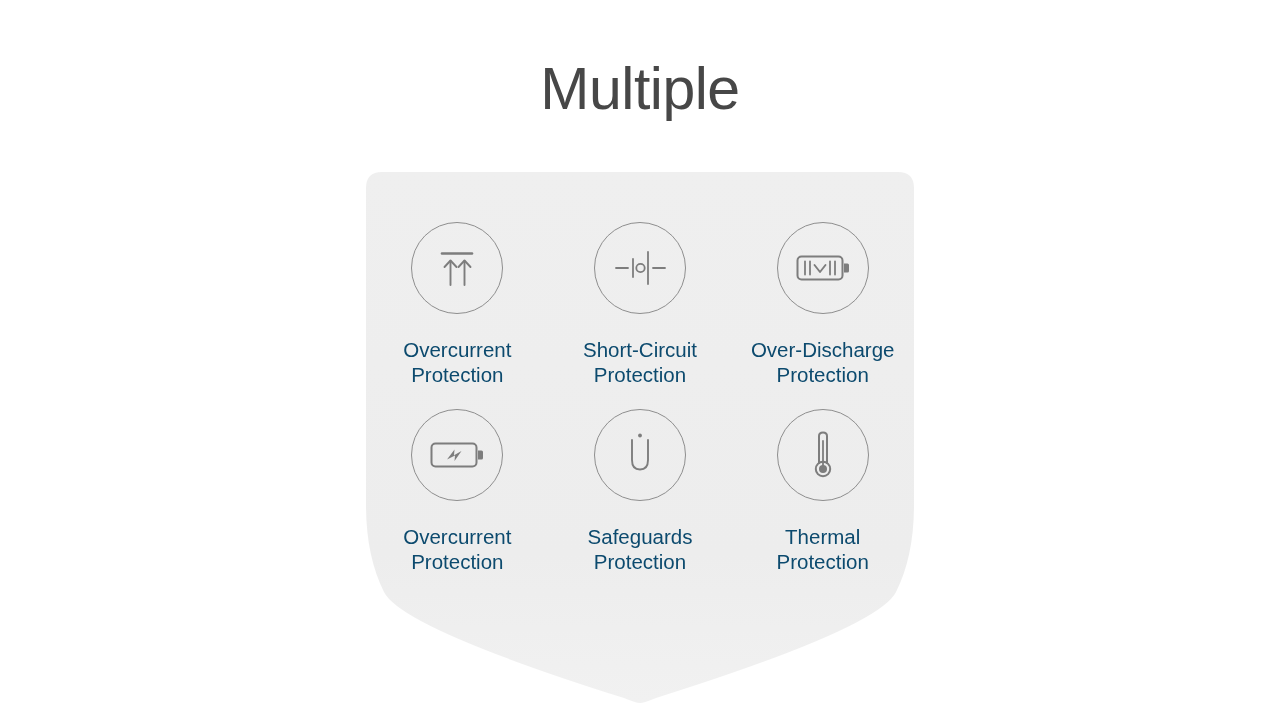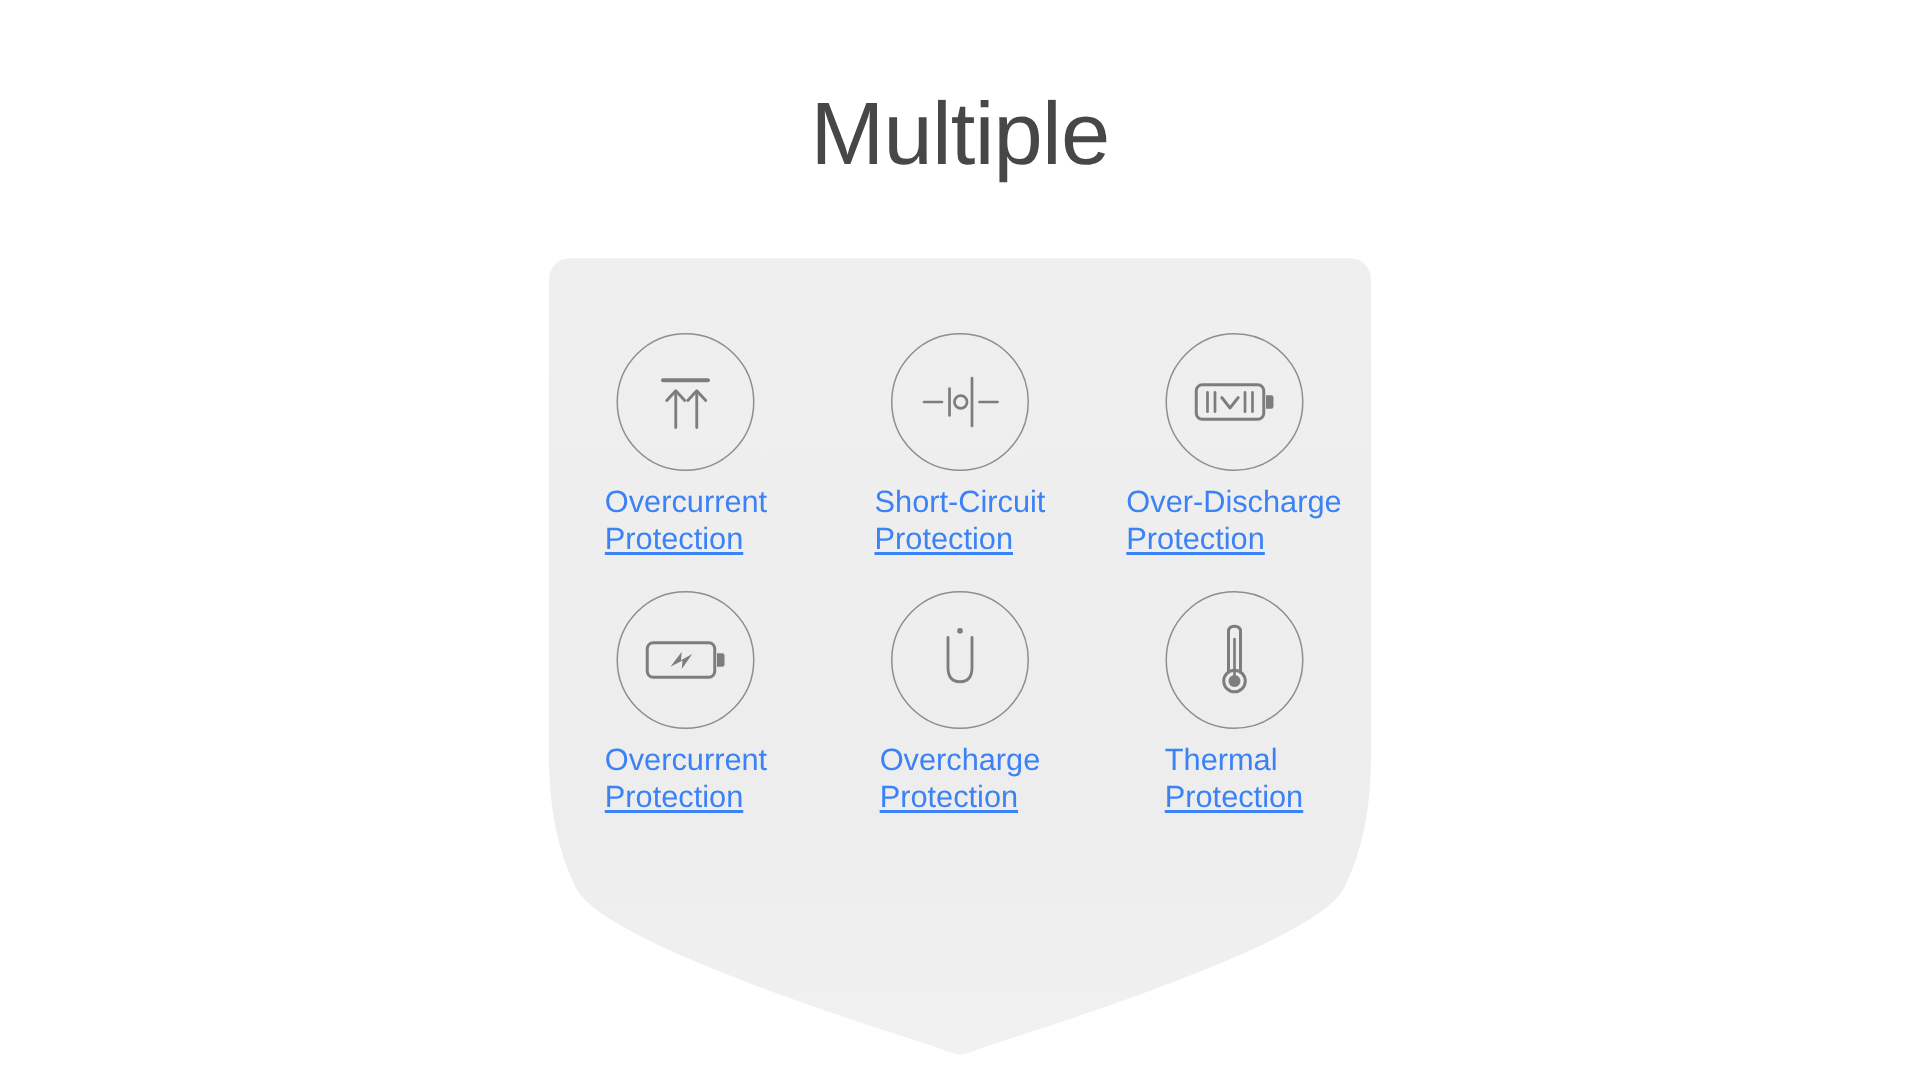--- a/index.html
+++ b/index.html
@@ -75,28 +75,28 @@
     border-radius: 50%;
     border: 1.4px solid #8e8e8e;
     display: flex;
     align-items: center;
     justify-content: center;
     box-sizing: border-box;
   }
   .icon-ring svg { display: block; }
 
   .cell-label {
-    margin-top: 8px;
-    text-align: left;
-    color: #3b82f6;
+    margin-top: 23px;
+    text-align: center;
+    color: #0c4a6e;
     font-size: 20.5px;
     line-height: 25px;
     white-space: nowrap;
   }
-  .cell-label .l2 { display: block; text-decoration: underline; }
+  .cell-label .l2 { display: block; }
 </style>
 </head>
 <body>
 
 <div id="stage">
 
   <div class="shield-layer">
     <svg width="1280" height="720" viewBox="0 0 1280 720">
       <defs>
         <linearGradient id="shieldGrad" x1="0" y1="0" x2="0" y2="1">
@@ -201,21 +201,21 @@
     <div class="cell">
       <div class="icon-ring">
         <svg width="56" height="56" viewBox="0 0 56 56">
           <g fill="none" stroke="#7d7d7d" stroke-width="1.9" stroke-linecap="round">
             <path d="M 20 13 L 20 33 Q 20 42.5 28 42.5 Q 36 42.5 36 33 L 36 13"></path>
           </g>
           <circle cx="28" cy="8.5" r="1.9" fill="#7d7d7d" stroke="none"></circle>
         </svg>
       </div>
       <div class="cell-label">
-        <span>Overcharge</span>
+        <span>Safeguards</span>
         <span class="l2">Protection</span>
       </div>
     </div>
 
     <div class="cell">
       <div class="icon-ring">
         <svg width="56" height="60" viewBox="0 0 56 60">
           <g fill="none" stroke="#7d7d7d" stroke-linecap="round" stroke-linejoin="round">
             <path d="M 24 38 L 24 11 Q 24 7.5 28 7.5 Q 32 7.5 32 11 L 32 38" stroke-width="2"></path>
             <circle cx="28" cy="44" r="7.2" stroke-width="2"></circle>

